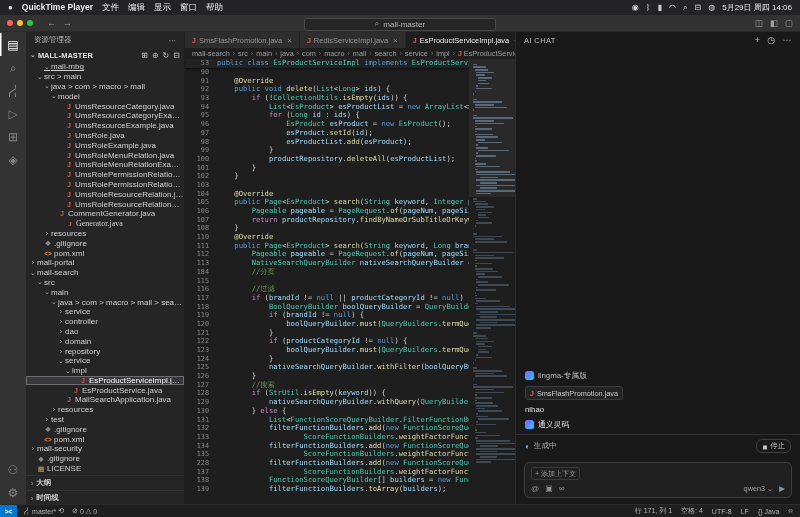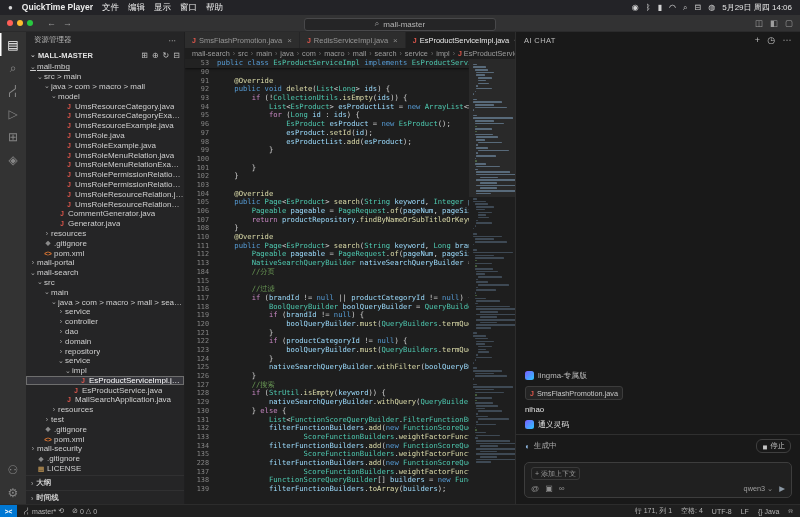--- a/index.html
+++ b/index.html
@@ -192,21 +192,21 @@
         <span class="chev" style="font-weight:normal;font-size:7px;">⌄</span>
         <span>MALL-MASTER</span>
         <span class="sb-actions" id="sb-actions">
             <span>⊞</span>
             <span>⊕</span>
             <span>↻</span>
             <span>⊟</span>
           </span>
       </div>
       <div class="tree" id="tree">
-          <div class="trow" style="padding-left: 3px; text-decoration: underline;">
+          <div class="trow" style="padding-left: 17px; text-decoration: underline;">
             <span class="chev">⌄</span>
             <span class="lbl">mall-mbg</span>
           </div>
           <div class="trow" style="padding-left: 10px;">
             <span class="chev">⌄</span>
             <span class="lbl">src &gt; main</span>
           </div>
           <div class="trow" style="padding-left: 17px;">
             <span class="chev">⌄</span>
             <span class="lbl">java &gt; com &gt; macro &gt; mall</span>
@@ -268,21 +268,21 @@
           <div class="trow" style="padding-left: 31px;">
             <span class="chev"></span>
             <span class="fic ic-java">J</span>
             <span class="lbl">UmsRoleResourceRelationExample.java</span>
           </div>
           <div class="trow" style="padding-left: 24px;">
             <span class="chev"></span>
             <span class="fic ic-java">J</span>
             <span class="lbl">CommentGenerator.java</span>
           </div>
-          <div class="trow" style="padding-left: 24px;">
+          <div class="trow" style="padding-left: 32px; font-family: Liberation Serif, serif;">
             <span class="chev"></span>
             <span class="fic ic-java">J</span>
             <span class="lbl">Generator.java</span>
           </div>
           <div class="trow" style="padding-left: 17px;">
             <span class="chev">›</span>
             <span class="lbl">resources</span>
           </div>
           <div class="trow" style="padding-left: 10px;">
             <span class="chev"></span>
@@ -452,21 +452,21 @@
             <div class="cl"><span class="ln">90</span><span class="ct"></span></div>
             <div class="cl"><span class="ln">91</span><span class="ct">    <span class="tk-ann">@Override</span></span></div>
             <div class="cl"><span class="ln">92</span><span class="ct">    <span class="tk-kw">public</span> <span class="tk-kw">void</span> <span class="tk-fn">delete</span><span class="tk-pun">(</span><span class="tk-type">List</span><span class="tk-pun">&lt;</span><span class="tk-type">Long</span><span class="tk-pun">&gt;</span> <span class="tk-var">ids</span><span class="tk-pun">)</span> <span class="tk-pun">{</span></span></div>
             <div class="cl"><span class="ln">93</span><span class="ct">        <span class="tk-ctrl">if</span> <span class="tk-pun">(</span><span class="tk-pun">!</span><span class="tk-type">CollectionUtils</span><span class="tk-pun">.</span><span class="tk-fn">isEmpty</span><span class="tk-pun">(</span><span class="tk-var">ids</span><span class="tk-pun">)</span><span class="tk-pun">)</span> <span class="tk-pun">{</span></span></div>
             <div class="cl"><span class="ln">94</span><span class="ct">            <span class="tk-type">List</span><span class="tk-pun">&lt;</span><span class="tk-type">EsProduct</span><span class="tk-pun">&gt;</span> <span class="tk-var">esProductList</span> <span class="tk-pun">=</span> <span class="tk-kw">new</span> <span class="tk-type">ArrayList</span><span class="tk-pun">&lt;</span><span class="tk-pun">&gt;</span></span></div>
             <div class="cl"><span class="ln">95</span><span class="ct">            <span class="tk-ctrl">for</span> <span class="tk-pun">(</span><span class="tk-type">Long</span> <span class="tk-var">id</span> <span class="tk-pun">:</span> <span class="tk-var">ids</span><span class="tk-pun">)</span> <span class="tk-pun">{</span></span></div>
             <div class="cl"><span class="ln">96</span><span class="ct">                <span class="tk-type">EsProduct</span> <span class="tk-var">esProduct</span> <span class="tk-pun">=</span> <span class="tk-kw">new</span> <span class="tk-type">EsProduct</span><span class="tk-pun">(</span><span class="tk-pun">)</span><span class="tk-pun">;</span></span></div>
             <div class="cl"><span class="ln">97</span><span class="ct">                <span class="tk-var">esProduct</span><span class="tk-pun">.</span><span class="tk-fn">setId</span><span class="tk-pun">(</span><span class="tk-var">id</span><span class="tk-pun">)</span><span class="tk-pun">;</span></span></div>
             <div class="cl"><span class="ln">98</span><span class="ct">                <span class="tk-var">esProductList</span><span class="tk-pun">.</span><span class="tk-fn">add</span><span class="tk-pun">(</span><span class="tk-var">esProduct</span><span class="tk-pun">)</span><span class="tk-pun">;</span></span></div>
             <div class="cl"><span class="ln">99</span><span class="ct">            <span class="tk-pun">}</span></span></div>
-            <div class="cl"><span class="ln">100</span></div>
+            <div class="cl"><span class="ln">100</span><span class="ct">            <span class="tk-var">productRepository</span><span class="tk-pun">.</span><span class="tk-fn">deleteAll</span><span class="tk-pun">(</span><span class="tk-var">esProductList</span><span class="tk-pun">)</span><span class="tk-pun">;</span></span></div>
             <div class="cl"><span class="ln">101</span><span class="ct">        <span class="tk-pun">}</span></span></div>
             <div class="cl"><span class="ln">102</span><span class="ct">    <span class="tk-pun">}</span></span></div>
             <div class="cl"><span class="ln">103</span><span class="ct"></span></div>
             <div class="cl"><span class="ln">104</span><span class="ct">    <span class="tk-ann">@Override</span></span></div>
             <div class="cl"><span class="ln">105</span><span class="ct">    <span class="tk-kw">public</span> <span class="tk-type">Page</span><span class="tk-pun">&lt;</span><span class="tk-type">EsProduct</span><span class="tk-pun">&gt;</span> <span class="tk-fn">search</span><span class="tk-pun">(</span><span class="tk-type">String</span> <span class="tk-var">keyword</span><span class="tk-pun">,</span> <span class="tk-type">Integer</span> <span class="tk-var">pageNum</span>   </span></div>
             <div class="cl"><span class="ln">106</span><span class="ct">        <span class="tk-type">Pageable</span> <span class="tk-var">pageable</span> <span class="tk-pun">=</span> <span class="tk-type">PageRequest</span><span class="tk-pun">.</span><span class="tk-fn">of</span><span class="tk-pun">(</span><span class="tk-var">pageNum</span><span class="tk-pun">,</span> <span class="tk-var">pageSize</span></span></div>
             <div class="cl"><span class="ln">107</span><span class="ct">        <span class="tk-ctrl">return</span> <span class="tk-var">productRepository</span><span class="tk-pun">.</span><span class="tk-fn">findByNameOrSubTitleOrKeywords</span>   </span></div>
             <div class="cl"><span class="ln">108</span><span class="ct">    <span class="tk-pun">}</span></span></div>
             <div class="cl"><span class="ln">110</span><span class="ct">    <span class="tk-ann">@Override</span></span></div>
             <div class="cl"><span class="ln">111</span><span class="ct">    <span class="tk-kw">public</span> <span class="tk-type">Page</span><span class="tk-pun">&lt;</span><span class="tk-type">EsProduct</span><span class="tk-pun">&gt;</span> <span class="tk-fn">search</span><span class="tk-pun">(</span><span class="tk-type">String</span> <span class="tk-var">keyword</span><span class="tk-pun">,</span> <span class="tk-type">Long</span> <span class="tk-var">brandId</span>       </span></div>

